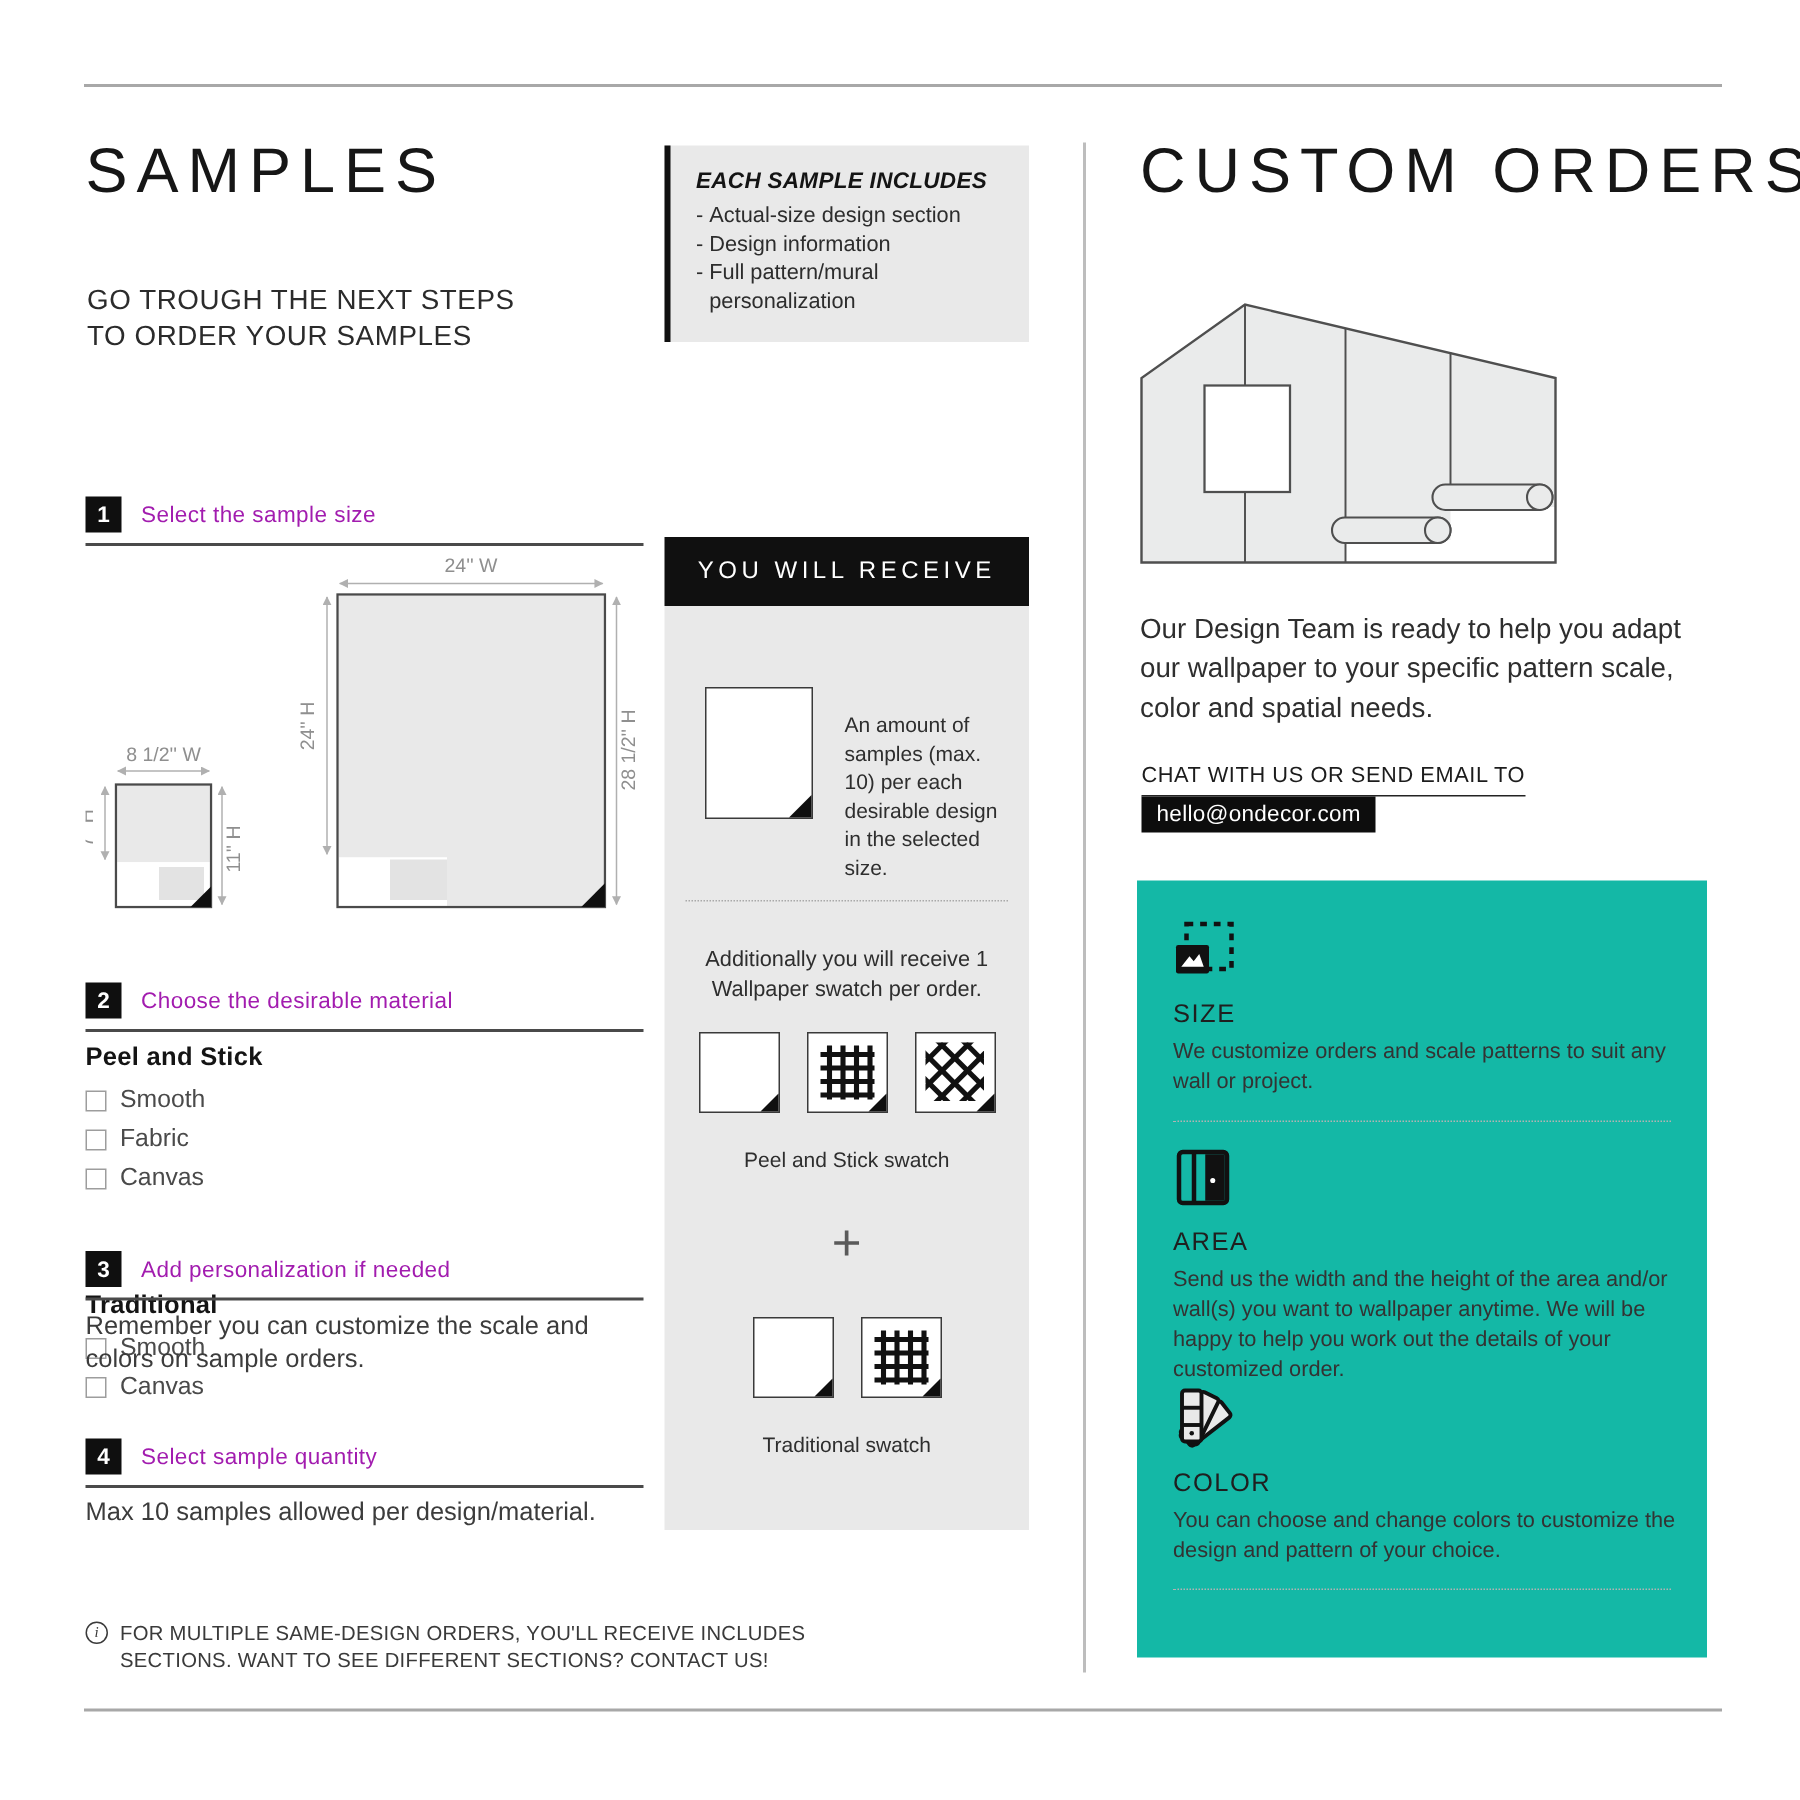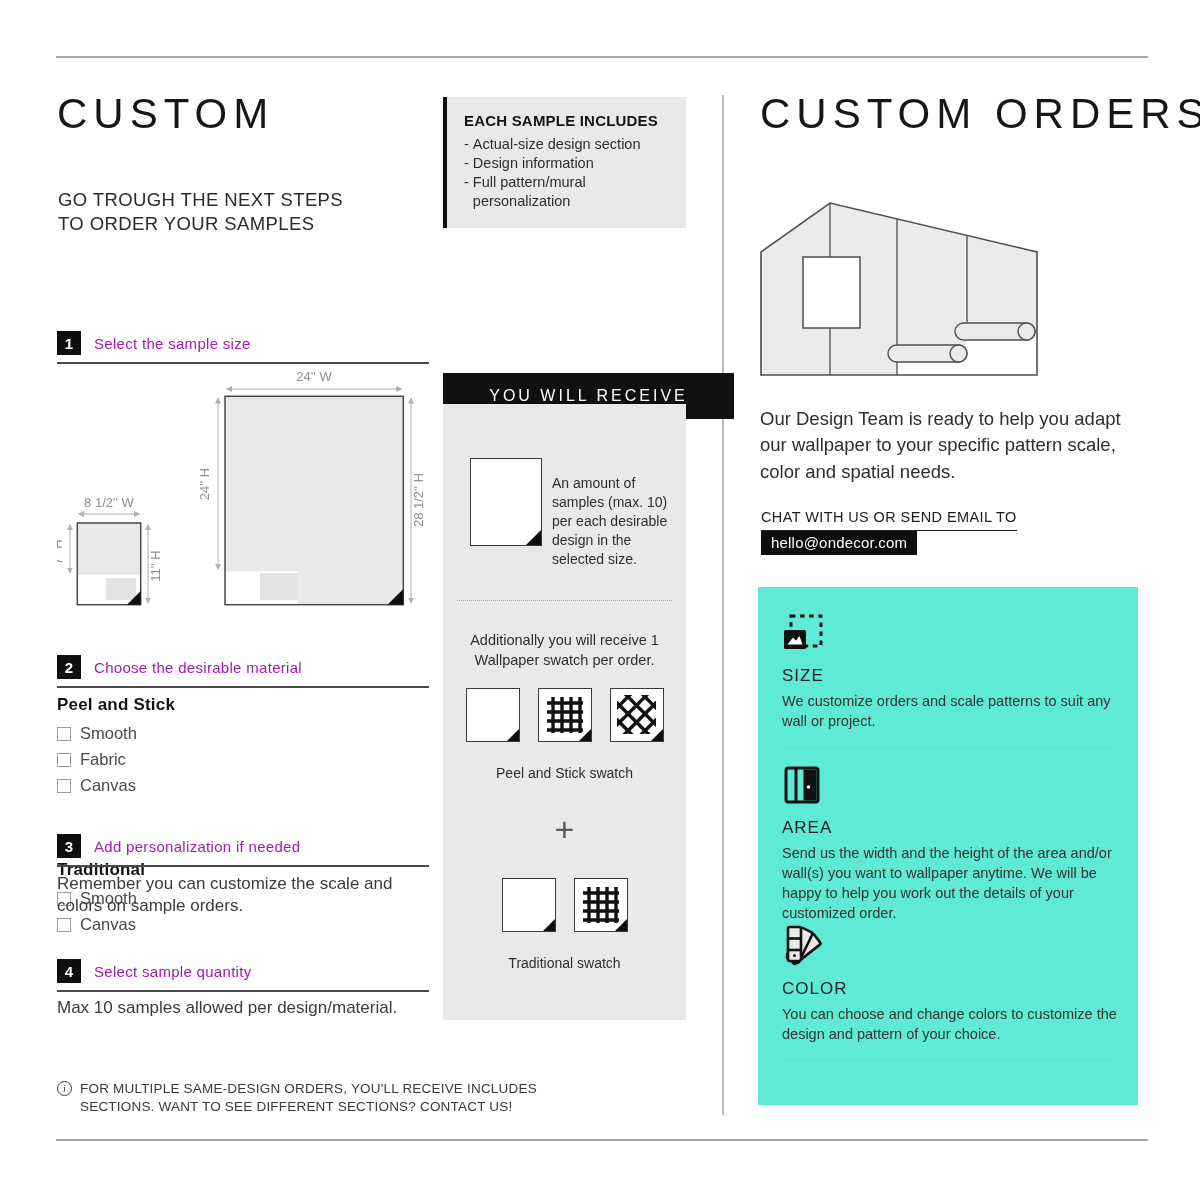--- a/index.html
+++ b/index.html
@@ -33,27 +33,27 @@
   .checkbox{width:12px;height:12px;border:1.5px solid #9d9d9d;background:#fff;flex:0 0 12px;}
   .footer-note{position:absolute;left:57px;top:1080px;width:485px;display:flex;gap:8px;
         font-size:13.5px;letter-spacing:.2px;color:#3a3a3a;line-height:1.3;}
   .info-icon{flex:0 0 15px;width:15px;height:15px;border:1.4px solid #3a3a3a;border-radius:50%;
         font-size:10px;display:flex;align-items:center;justify-content:center;margin-top:1px;
         font-family:"Liberation Serif",serif;font-style:italic;box-sizing:border-box;}
 
   
   .includes-box{position:absolute;left:443px;top:97px;width:243px;min-height:131px;background:#e9e9e9;
         border-left:4px solid #101010;box-sizing:border-box;padding:15px 8px 15px 17px;}
-  .includes-title{font-size:15px;font-weight:bold;letter-spacing:.2px;color:#141414;margin-bottom:6px;}
+  .includes-title{font-size:15px;font-weight:bold;letter-spacing:.2px;color:#141414;margin-bottom:6px;font-style:italic;}
   .includes-item{display:flex;font-size:14.5px;color:#2d2d2d;line-height:1.32;}
   .includes-item .dash{margin-right:4px;flex:0 0 auto;}
-  .ywr-header{position:absolute;left:443px;top:373px;width:291px;height:46px;background:#101010;color:#fff;
+  .ywr-header{position:absolute;left:443px;top:358px;width:243px;height:46px;background:#101010;color:#fff;
         display:flex;align-items:center;justify-content:center;font-size:16px;letter-spacing:3px;}
   .ywr-body{position:absolute;left:443px;top:404px;width:243px;height:616px;background:#e9e9e9;}
-  .ywr-sample-row{position:absolute;top:54px;left:27px;right:10px;display:flex;gap:10px;align-items:flex-start;}
+  .ywr-sample-row{position:absolute;top:54px;left:27px;right:10px;display:flex;gap:21px;align-items:flex-start;}
   .sample-sheet{width:70px;height:86px;background:#fff;border:1.5px solid #3a3a3a;position:relative;flex:0 0 70px;}
   .fold{position:absolute;right:0;bottom:0;width:0;height:0;border-left:15px solid transparent;
         border-bottom:15px solid #0f0f0f;}
   .ywr-sample-text{font-size:14px;line-height:1.36;color:#2e2e2e;padding-top:16px;width:128px;}
   .ywr-dotted{position:absolute;top:196px;left:14px;right:14px;border-top:1.5px dotted #a9a9a9;}
   .ywr-additional{position:absolute;top:226px;left:8px;right:8px;text-align:center;font-size:14.5px;
         line-height:1.38;color:#2e2e2e;}
   .swatch-row{position:absolute;left:0;right:0;display:flex;justify-content:center;gap:18px;}
   .row1{top:284px}.row2{top:474px}
   .swatch{width:54px;height:54px;background:#fff;border:1.5px solid #3a3a3a;position:relative;box-sizing:border-box;}
@@ -63,37 +63,37 @@
   .lab1{top:360px}.lab2{top:550px}
   .ywr-plus{position:absolute;top:406px;left:0;right:0;text-align:center;font-size:34px;font-weight:300;color:#5a5a5a;}
 
   
   .house{position:absolute;left:758px;top:198px;}
   .custom-intro{position:absolute;left:760px;top:406px;width:368px;font-size:18.5px;line-height:1.43;color:#2e2e2e;}
   .chat-label{position:absolute;left:761px;top:509px;font-size:14.5px;letter-spacing:.4px;color:#1c1c1c;
         border-bottom:1.8px solid #232323;padding-bottom:5px;}
   .email-chip{position:absolute;left:761px;top:531px;background:#0d0d0d;color:#fff;font-size:15px;
         padding:3px 10px 4px;letter-spacing:.2px;cursor:pointer;}
-  .custom-box{position:absolute;left:758px;top:587px;width:380px;height:518px;background:#5eead4;
+  .custom-box{position:absolute;left:758px;top:587px;width:380px;height:518px;background:#14b8a6;
         box-sizing:border-box;padding:26px 24px 20px;}
   .section-icon svg{display:block;}
   .section-name{font-size:17px;letter-spacing:1px;color:#1f1f1f;margin:13px 0 5px;}
   .section-text{font-size:14.5px;line-height:1.4;color:#333;width:336px;}
   .section-divider{border-top:1.5px dotted #b3b3b3;margin:15px 0 17px;}
 </style>
 </head>
 <body>
 
 <div class="page">
 
   <div class="hr hr-top"></div>
   <div class="hr hr-bottom"></div>
   <div class="v-divider"></div>
 
-  <div class="big-title samples-title">CUSTOM</div>
+  <div class="big-title samples-title">SAMPLES</div>
   <div class="samples-subtitle">GO TROUGH THE NEXT STEPS TO ORDER YOUR SAMPLES</div>
 
   <div class="step-header" id="step1">
     <div class="step-num">1</div>
     <div class="step-label">Select the sample size</div>
   </div>
 
   <svg class="diagram" width="373" height="250" viewBox="0 0 373 250">
     <defs>
       <marker id="arr" markerWidth="7" markerHeight="7" refX="5.5" refY="3" orient="auto-start-reverse">

